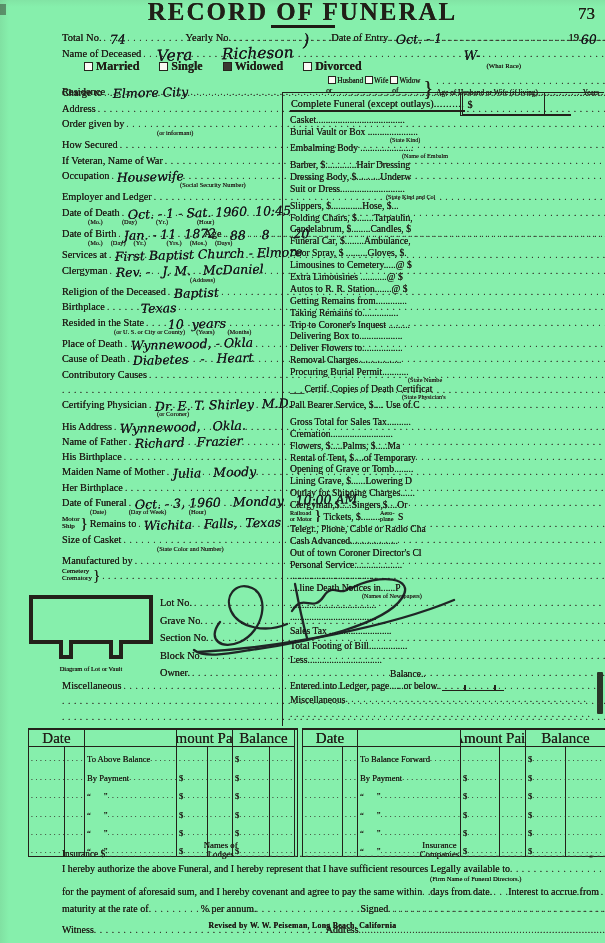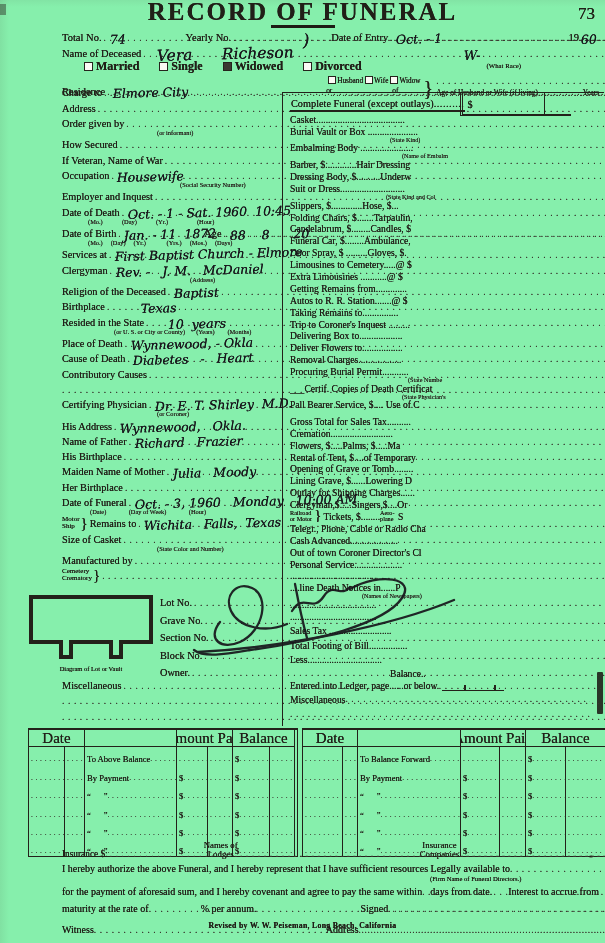--- a/index.html
+++ b/index.html
@@ -247,21 +247,21 @@
       </div>
       <div class="field-row">
         <span class="lbl">Occupation</span>
         <span class="fill">
           <span class="dots"></span>
           <span class="hw">Housewife</span>
         </span>
       </div>
       <div class="sub-row" style="padding-left: 118px;">(Social Security Number)</div>
       <div class="field-row">
-        <span class="lbl">Employer and Inquest</span>
+        <span class="lbl">Employer and Ledger</span>
         <span class="fill">
           <span class="dots"></span>
         </span>
       </div>
       <div class="field-row">
         <span class="lbl">Date of Death</span>
         <span class="fill">
           <span class="dots"></span>
           <span class="hw">Oct. - 1 - Sat. 1960  10:45</span>
         </span>
@@ -446,22 +446,22 @@
         <div class="ch-row"><span>Dressing Body, $..........Underw</span></div>
         <div class="ch-row"><span>Suit or Dress...........................</span></div>
         <div class="ch-sub" style="padding-left: 96px;">(State Kind and Col</div>
         <div class="ch-row"><span>Slippers, $.............Hose, $...</span></div>
         <div class="ch-row"><span>Folding Chairs, $.......Tarpaulin,</span></div>
         <div class="ch-row"><span>Candelabrum, $........Candles, $</span></div>
         <div class="ch-row"><span>Funeral Car, $........Ambulance,</span></div>
         <div class="ch-row"><span>Door Spray, $ .........Gloves, $.</span></div>
         <div class="ch-row"><span>Limousines to Cemetery.....@ $</span></div>
         <div class="ch-row"><span>Extra Limousines ...........@ $</span></div>
+        <div class="ch-row"><span>Autos to R. R. Station.......@ $</span></div>
         <div class="ch-row"><span>Getting Remains from.............</span></div>
-        <div class="ch-row"><span>Autos to R. R. Station.......@ $</span></div>
         <div class="ch-row"><span>Taking Remains to...............</span></div>
         <div class="ch-row"><span>Trip to Coroner's Inquest .........</span></div>
         <div class="ch-row"><span>Delivering Box to..................</span></div>
         <div class="ch-row"><span>Deliver Flowers to.................</span></div>
         <div class="ch-row"><span>Removal Charges..................</span></div>
         <div class="ch-row"><span>Procuring Burial Permit...........</span></div>
         <div class="ch-sub" style="padding-left: 118px;">(State Numbe</div>
         <div class="ch-row"><span>___Certif. Copies of Death Certificat</span></div>
         <div class="ch-sub" style="padding-left: 112px;">(State Physician's</div>
         <div class="ch-row"><span>Pall Bearer Service, $.... Use of C</span></div>

